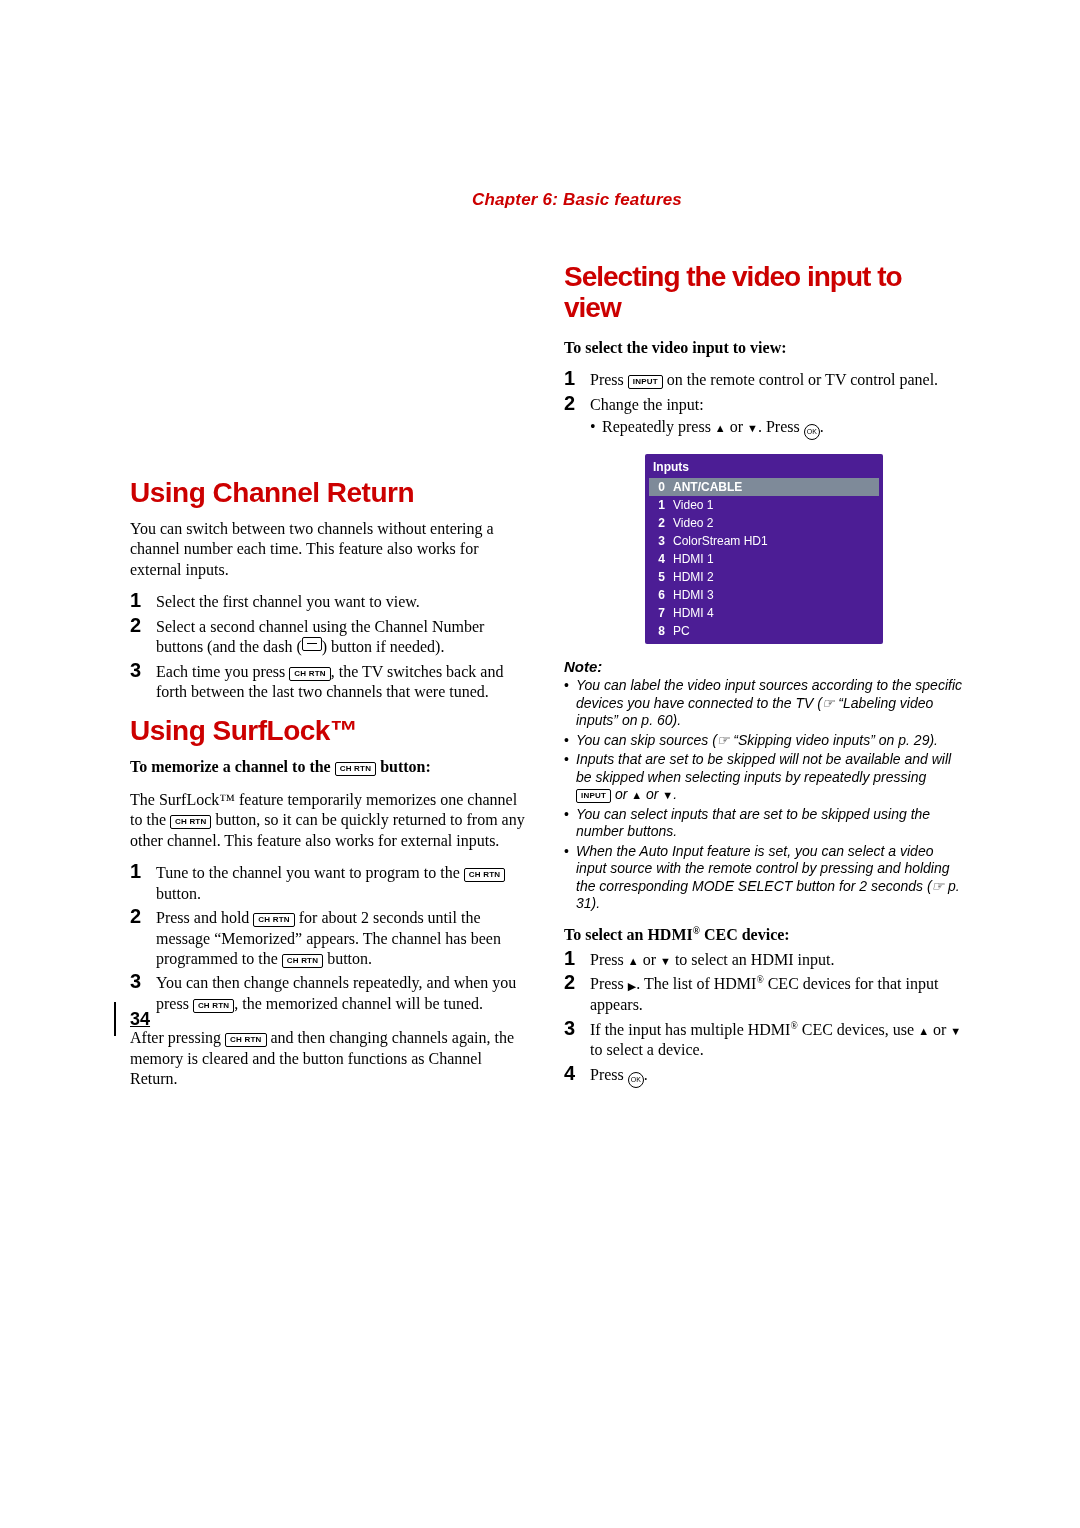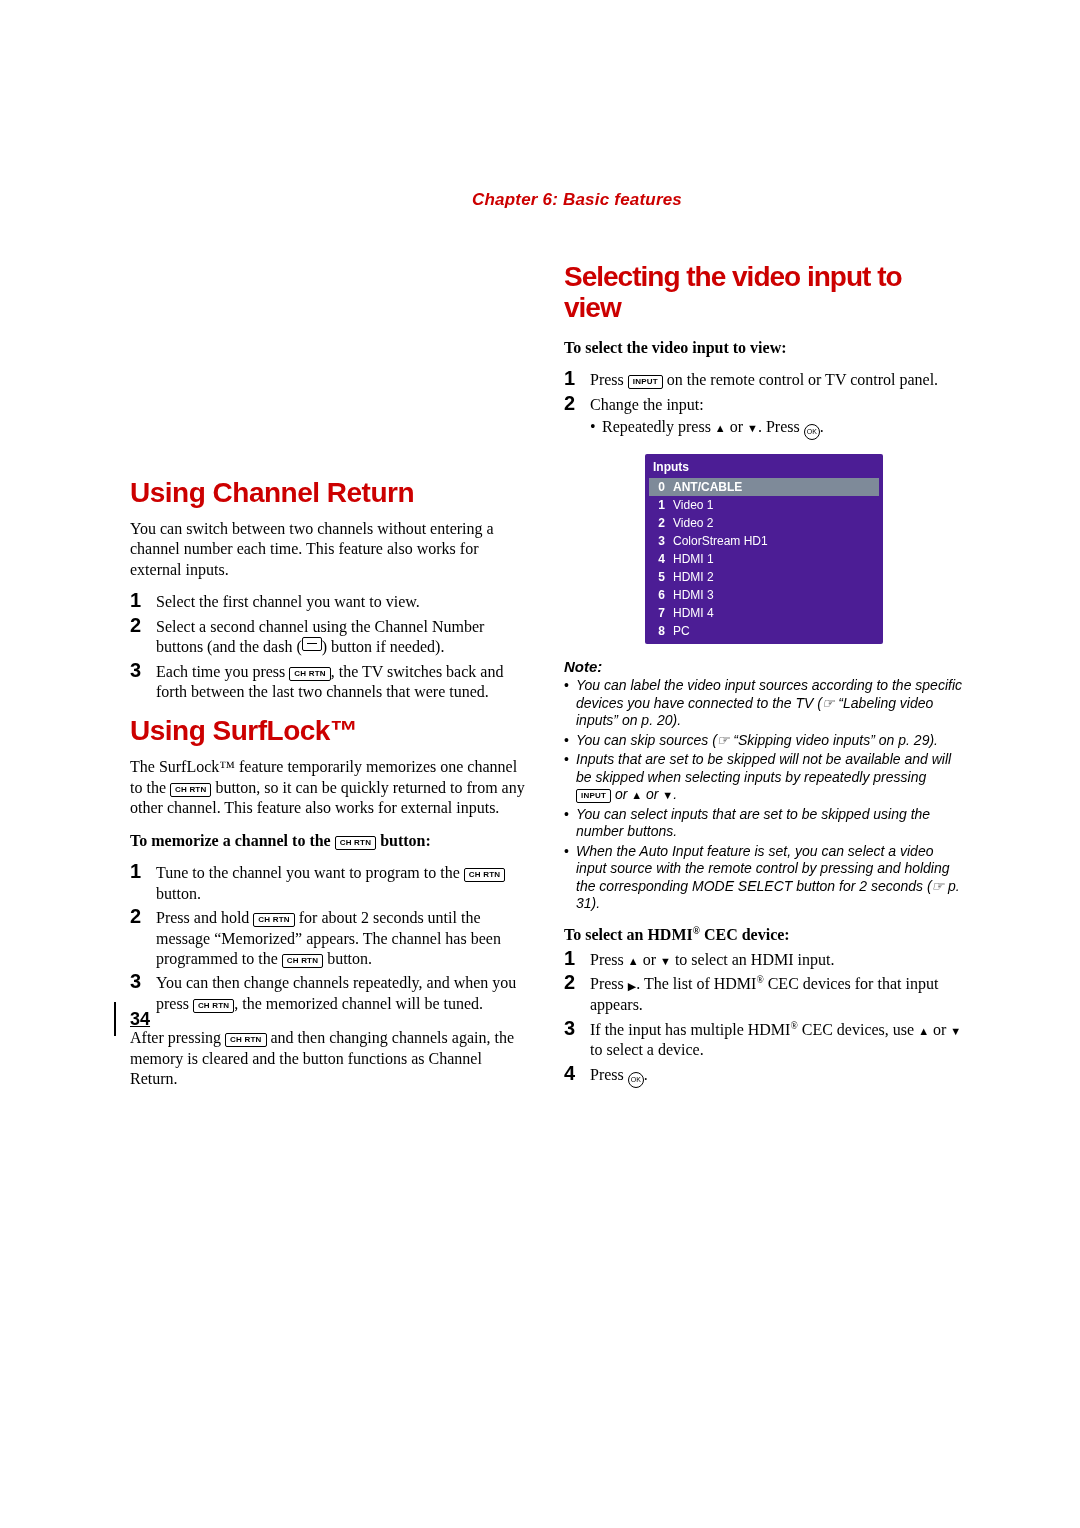--- a/index.html
+++ b/index.html
@@ -243,26 +243,26 @@
         <li>
           Select a second channel using the Channel Number buttons (and the dash (<span class="btn-dash"></span>) button if needed).
         </li>
         <li>
           Each time you press <span class="btn">CH RTN</span>, the TV switches back and forth between the last two channels that were tuned.
         </li>
       </ol>
 
       <h1 class="section">Using SurfLock™</h1>
 
+      <p class="body bold">
+        To memorize a channel to the <span class="btn">CH RTN</span> button:
+      </p>
+
       <p class="body">
         <span>The SurfLock™ feature temporarily memorizes one channel to the </span><span class="btn">CH RTN</span><span> button, so it can be quickly returned to from any other channel. This feature also works for external inputs.</span>
-      </p>
-
-      <p class="body bold">
-        To memorize a channel to the <span class="btn">CH RTN</span> button:
       </p>
 
       <ol class="steps">
         <li>
           <span>Tune to the channel you want to program to the </span><span class="btn">CH RTN</span><span> button.</span>
         </li>
         <li>
           <span>Press and hold </span><span class="btn">CH RTN</span><span> for about 2 seconds until the message “Memorized” appears. The channel has been programmed to the </span><span class="btn">CH RTN</span><span> button.</span>
         </li>
         <li>
@@ -331,21 +331,21 @@
             </div>
             <div class="inputs-row">
               <span class="num">8</span>
               <span>PC</span>
             </div>
           </div>
       </div>
 
       <div class="note-title">Note:</div>
       <ul class="notes">
-        <li>You can label the video input sources according to the specific devices you have connected to the TV (☞ “Labeling video inputs” on p. 20).</li>
+        <li>You can label the video input sources according to the specific devices you have connected to the TV (☞ “Labeling video inputs” on p. 60).</li>
         <li>You can skip sources (☞ “Skipping video inputs” on p. 29).</li>
         <li>Inputs that are set to be skipped will not be available and will be skipped when selecting inputs by repeatedly pressing <span class="btn" style="font-style:normal">INPUT</span> or <span style="font-style:normal" class="tri-up"></span> or <span style="font-style:normal" class="tri-down"></span>.</li>
         <li>You can select inputs that are set to be skipped using the number buttons.</li>
         <li>When the Auto Input feature is set, you can select a video input source with the remote control by pressing and holding the corresponding MODE SELECT button for 2 seconds (☞ p. 31).</li>
       </ul>
 
       <p class="subhead-bold">To select an HDMI<sup>®</sup> CEC device:</p>
 
       <ol class="steps">
         <li>Press <span class="tri-up"></span> or <span class="tri-down"></span> to select an HDMI input.</li>

